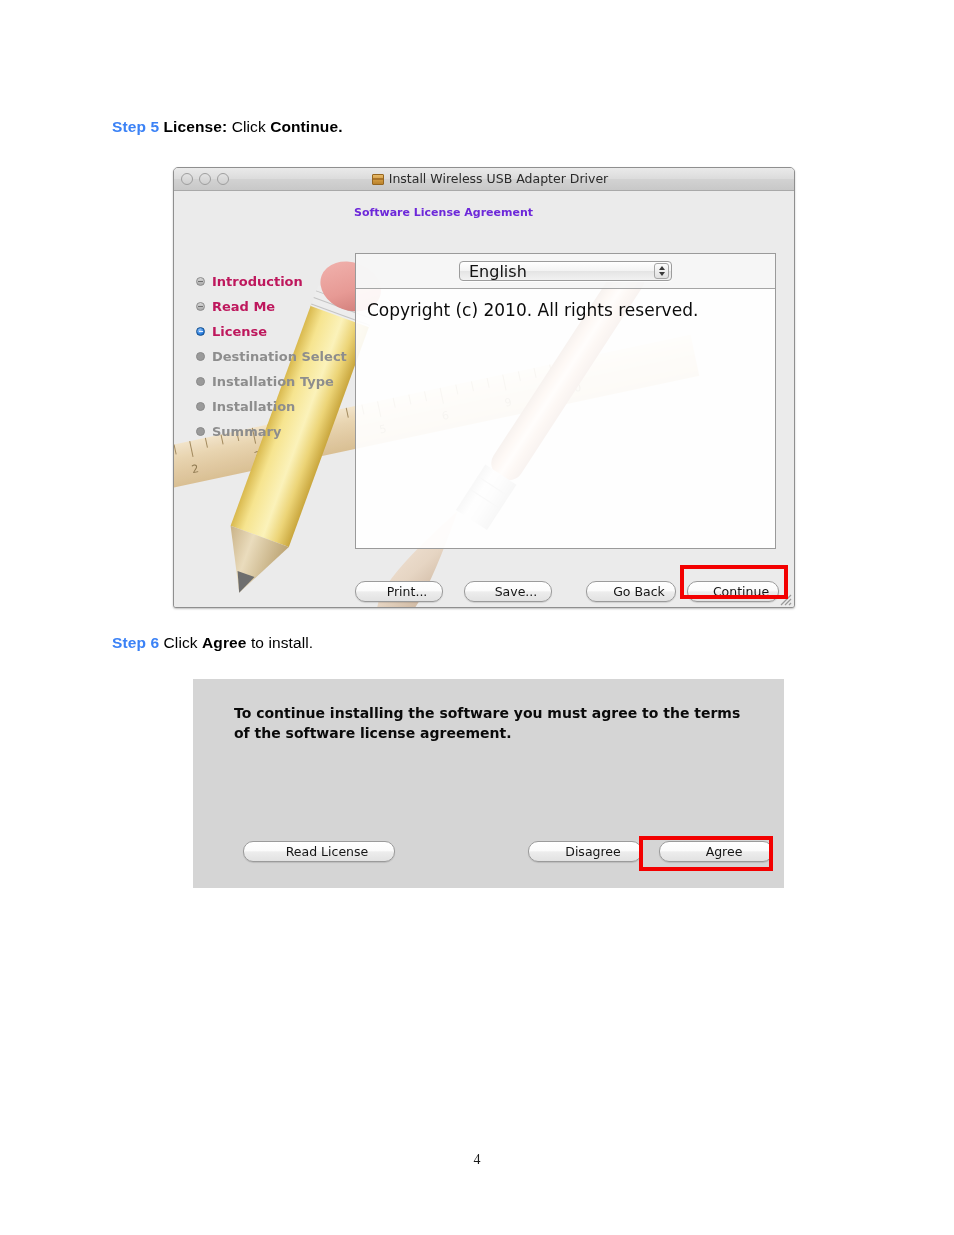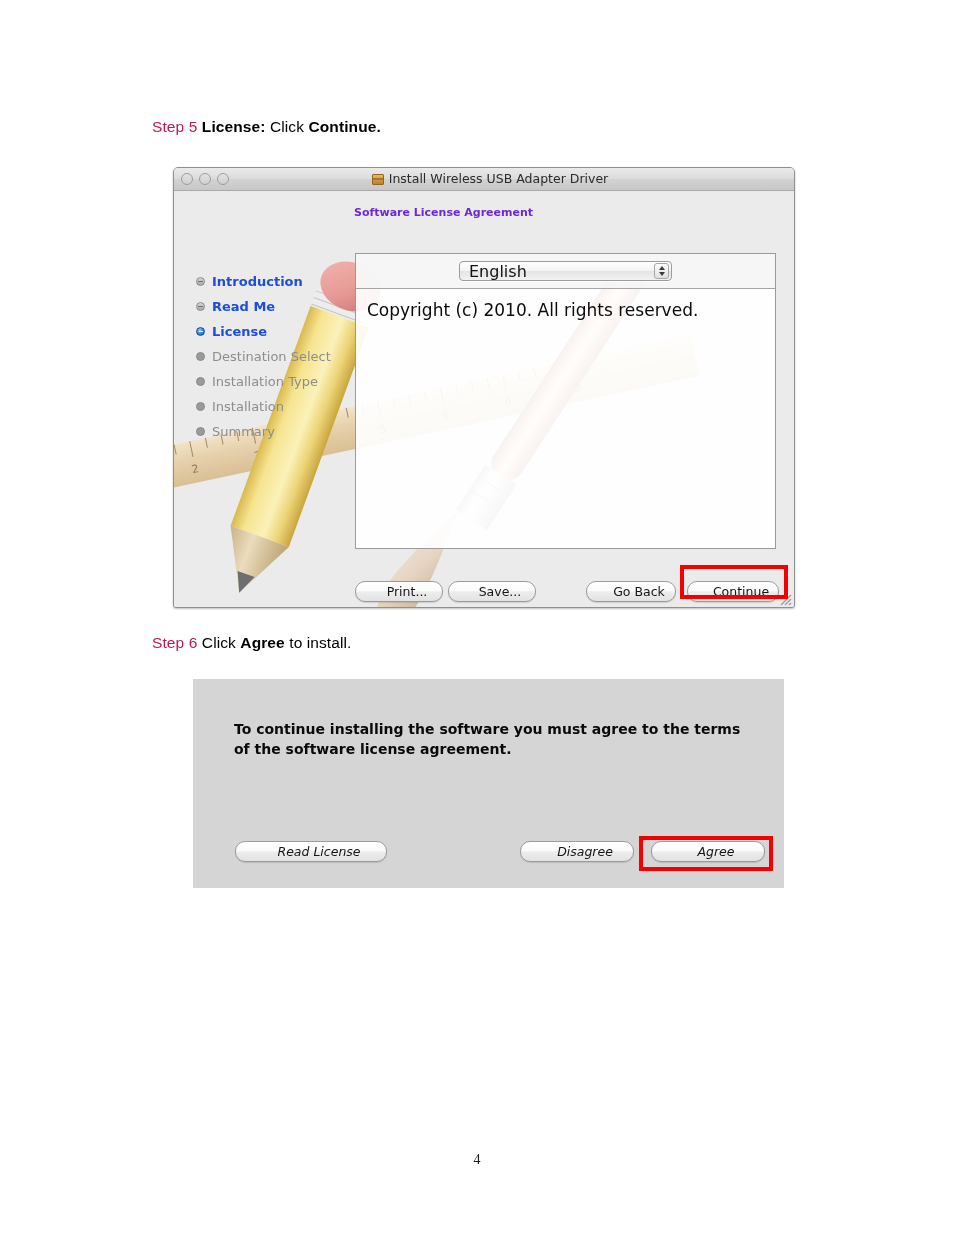--- a/index.html
+++ b/index.html
@@ -17,23 +17,22 @@
 
   
   .step-line {
     position: absolute;
     font-size: 15.5px;
     color: #000;
     white-space: nowrap;
     letter-spacing: 0.1px;
   }
   .step-label {
-    color: #be185d;
-    font-weight: normal;
-    margin-left: 40px;
+    color: #3b82f6;
+    font-weight: bold;
   }
   .b { font-weight: bold; }
 
   #step5-line { left: 112px; top: 118px; }
   #step6-line { left: 112px; top: 634px; }
 
   
   #installer-window {
     position: absolute;
     left: 173px;
@@ -156,22 +155,22 @@
     border-color: #14508f;
   }
   .side-item.current .side-bullet::after {
     content: "";
     position: absolute;
     left: 1.5px; right: 1.5px; top: 3px;
     height: 1px;
     background: #e8f2ff;
   }
   .side-item.done .side-text,
-  .side-item.current .side-text { color: #1d4ed8; font-weight: bold; }
-  .side-item.pending .side-text { color: #8d8d8d; font-weight: normal; }
+  .side-item.current .side-text { color: #be185d; font-weight: bold; }
+  .side-item.pending .side-text { color: #8d8d8d; font-weight: bold; }
 
   
   #license-panel {
     position: absolute;
     left: 181px;
     top: 62px;
     width: 421px;
     height: 296px;
     background: rgba(255,255,255,0.92);
     border: 1px solid #9a9a9a;
@@ -262,21 +261,21 @@
     font-family: "DejaVu Sans", sans-serif;
     color: #151515;
     display: flex;
     align-items: center;
     justify-content: center;
     box-shadow: 0 1px 1px rgba(0,0,0,0.12);
     white-space: nowrap;
     padding-left: 16px;
   }
   #btn-print   { left: 181px; top: 2px; width: 88px; }
-  #btn-save    { left: 274px; top: 2px; width: 88px; }
+  #btn-save    { left: 290px; top: 2px; width: 88px; }
   #btn-goback  { left: 412px; top: 2px; width: 90px; }
   #btn-continue{ left: 513px; top: 2px; width: 92px; }
 
   .red-outline {
     position: absolute;
     border: 4px solid #f30000;
     box-sizing: border-box;
     z-index: 9;
   }
   #continue-highlight {
@@ -306,33 +305,32 @@
   #agree-para-1 {
     position: absolute;
     left: 41px;
     top: 24px;
     width: 520px;
     font-size: 14px;
     font-weight: bold;
     color: #0a0a0a;
     line-height: 1.45;
     font-family: "DejaVu Sans", sans-serif;
-    margin-top: 16px;
   }
   #agree-para-2 {
     position: absolute;
     left: 41px;
     top: 93px;
     width: 520px;
     font-size: 13.5px;
     color: #111;
     line-height: 1.5;
     font-family: "DejaVu Sans", sans-serif;
   }
-  #dialog-buttons { position: absolute; left: 0; top: 160px; width: 591px; height: 30px; font-style: italic; }
+  #dialog-buttons { position: absolute; left: 8px; top: 160px; width: 591px; height: 30px; }
   #btn-read-license { left: 42px; top: 2px; width: 152px; }
   #btn-disagree     { left: 327px; top: 2px; width: 114px; }
   #btn-agree        { left: 458px; top: 2px; width: 114px; }
 
   #agree-highlight {
     left: 639px;
     top: 836px;
     width: 134px;
     height: 35px;
   }

